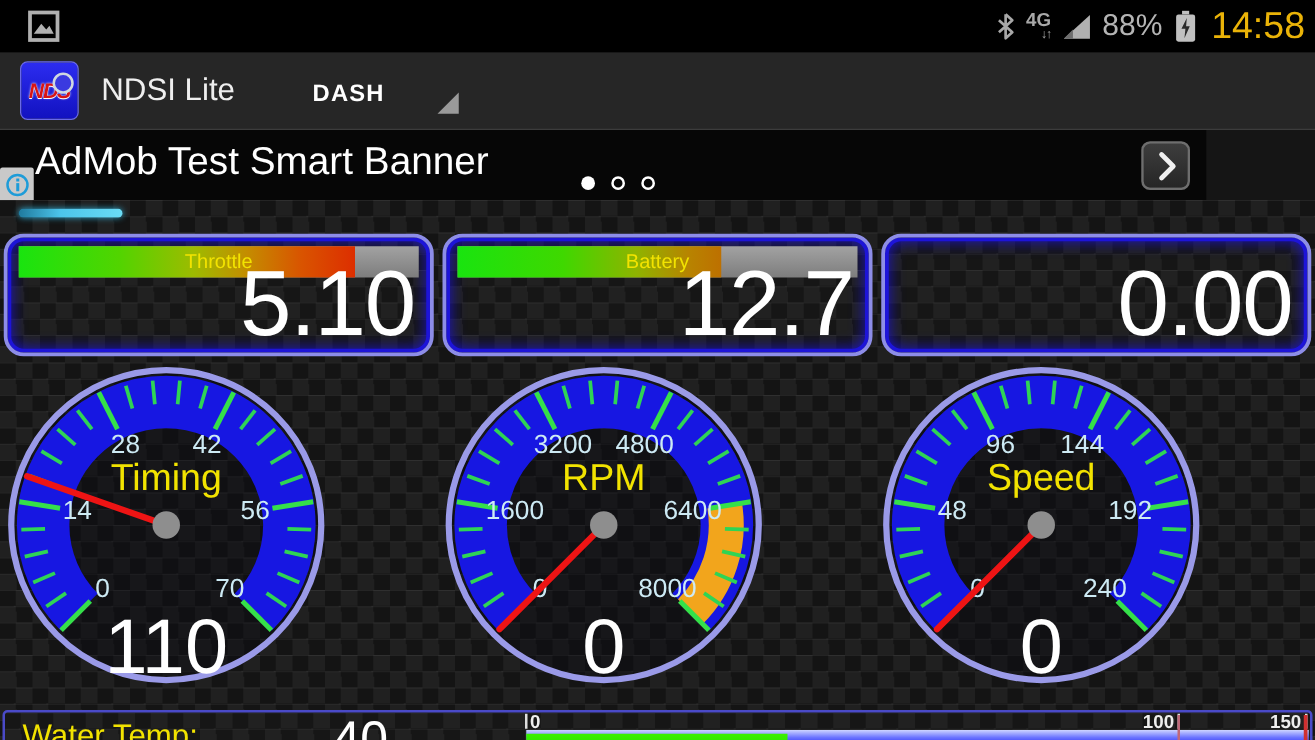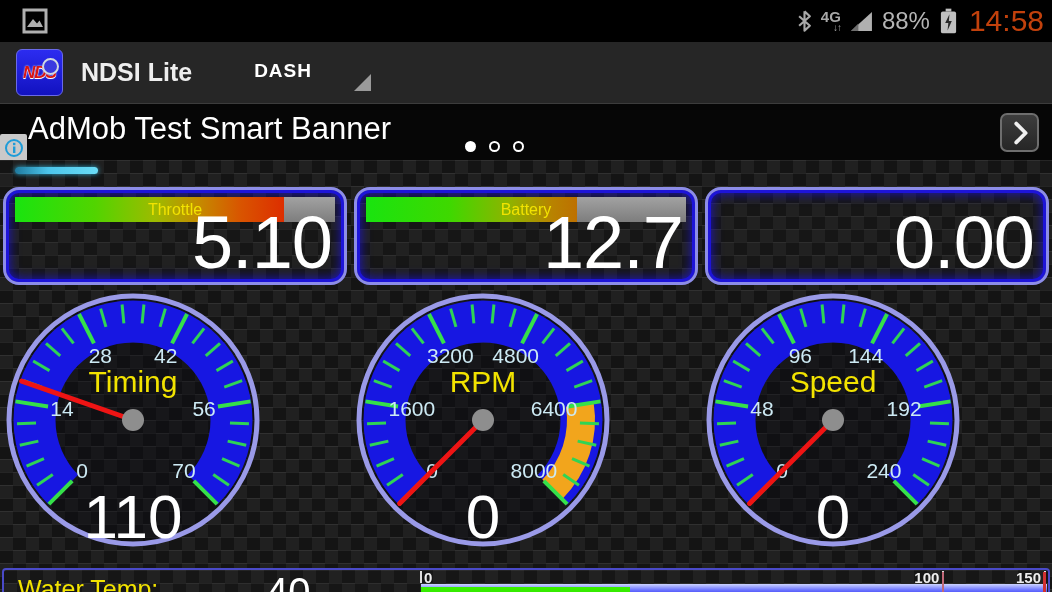--- a/index.html
+++ b/index.html
@@ -8,40 +8,40 @@
 
   
   .status-bar{position:absolute;left:0;top:0;width:1052px;height:42px;background:#000;
     display:flex;align-items:center;justify-content:space-between;}
   .sb-left{display:flex;align-items:center;padding-left:22px;}
   .sb-right{display:flex;align-items:center;gap:9px;padding-right:8px;}
   .sb-4g{display:flex;flex-direction:column;align-items:flex-end;color:#a8a8a8;line-height:1;}
   .sb-4g .g1{font-size:15px;font-weight:bold;}
   .sb-4g .g2{font-size:10px;margin-top:-1px;letter-spacing:-1px;}
   .sb-pct{color:#b4b4b4;font-size:24px;}
-  .sb-time{color:#c2410c;font-size:30px;margin-left:2px;}
+  .sb-time{color:#eab308;font-size:30px;margin-left:2px;}
 
   
   .app-bar{position:absolute;left:0;top:42px;width:1052px;height:62px;background:#262626;
     border-bottom:1px solid #3c3c3c;display:flex;align-items:center;box-sizing:border-box;}
   .app-logo{position:relative;width:45px;height:45px;margin-left:16px;border-radius:6px;
     background:linear-gradient(180deg,#2c2cf0,#1212c0);border:1px solid #6a6ae8;
     display:flex;align-items:center;justify-content:center;overflow:hidden;}
   .app-logo .nds{color:#d81414;font-style:italic;font-weight:bold;font-size:17px;
     text-shadow:0 0 2px #fff,0 1px 0 #fff;letter-spacing:-1px;}
   .app-logo .logo-dot{position:absolute;right:3px;top:8px;width:13px;height:13px;border-radius:50%;
     border:2px solid #cfd8e0;background:#3a3ae0;}
-  .app-title{color:#eee;font-size:25px;margin-left:18px;font-weight:bold;}
-  .dash-spinner{display:flex;align-items:flex-start;margin-left:62px;cursor:pointer;}
+  .app-title{color:#eee;font-size:25px;margin-left:18px;}
+  .dash-spinner{display:flex;align-items:center;margin-left:62px;cursor:pointer;}
   .dash-label{color:#fff;font-size:19px;font-weight:bold;letter-spacing:1px;margin-top:6px;}
   .spinner-triangle{width:0;height:0;border-left:17px solid transparent;
     border-bottom:17px solid #9a9a9a;margin-left:42px;margin-top:20px;}
 
   
-  .ad-banner{position:absolute;left:0;top:104px;width:1052px;height:56px;background:#060606;}
+  .ad-banner{position:absolute;left:0;top:104px;width:965px;height:56px;background:#060606;}
   .ad-text{position:absolute;left:28px;top:7px;color:#fff;font-size:31px;}
   .ad-info{position:absolute;left:0;bottom:-2px;width:27px;height:28px;background:#c9c9c9;
     border-radius:2px;display:flex;align-items:center;justify-content:center;}
   .ad-dots{position:absolute;left:465px;top:141px;display:flex;gap:13px;align-items:center;}
   .dot{width:11px;height:11px;border-radius:50%;box-sizing:border-box;}
   .dot.filled{background:#fff;}
   .dot.hollow{border:2.5px solid #fff;}
   .ad-next{position:absolute;right:13px;top:9px;width:39px;height:39px;border-radius:7px;
     background:linear-gradient(180deg,#3d3d3d,#262626);border:2px solid #6e6e6e;
     display:flex;align-items:center;justify-content:center;cursor:pointer;box-sizing:border-box;}

